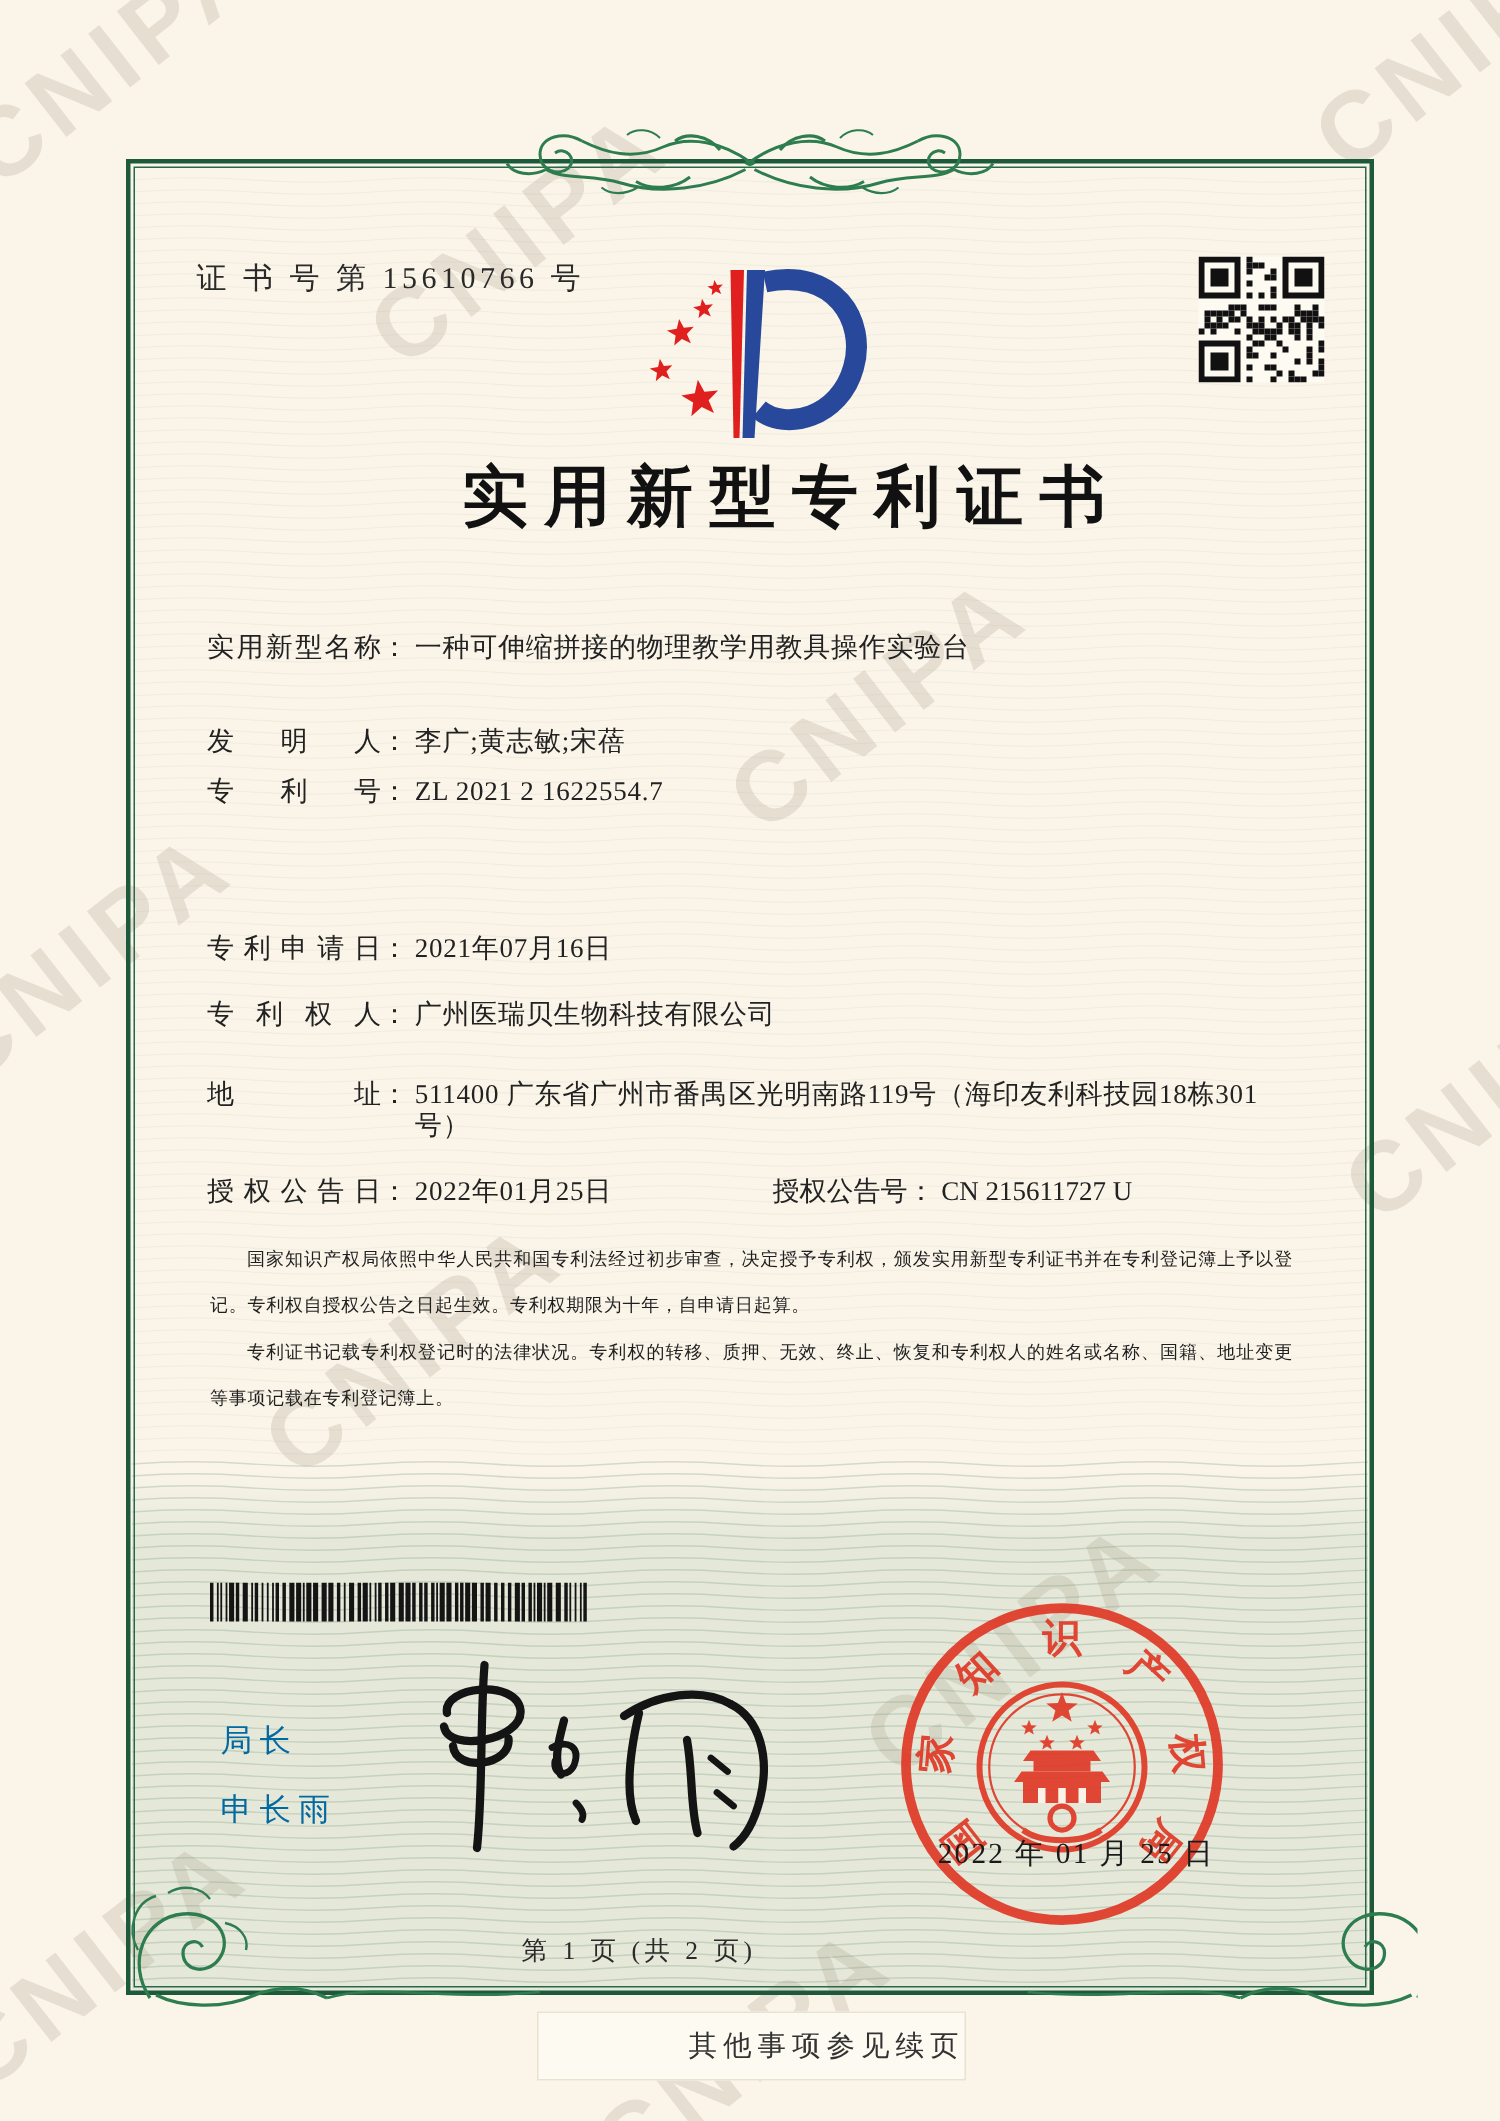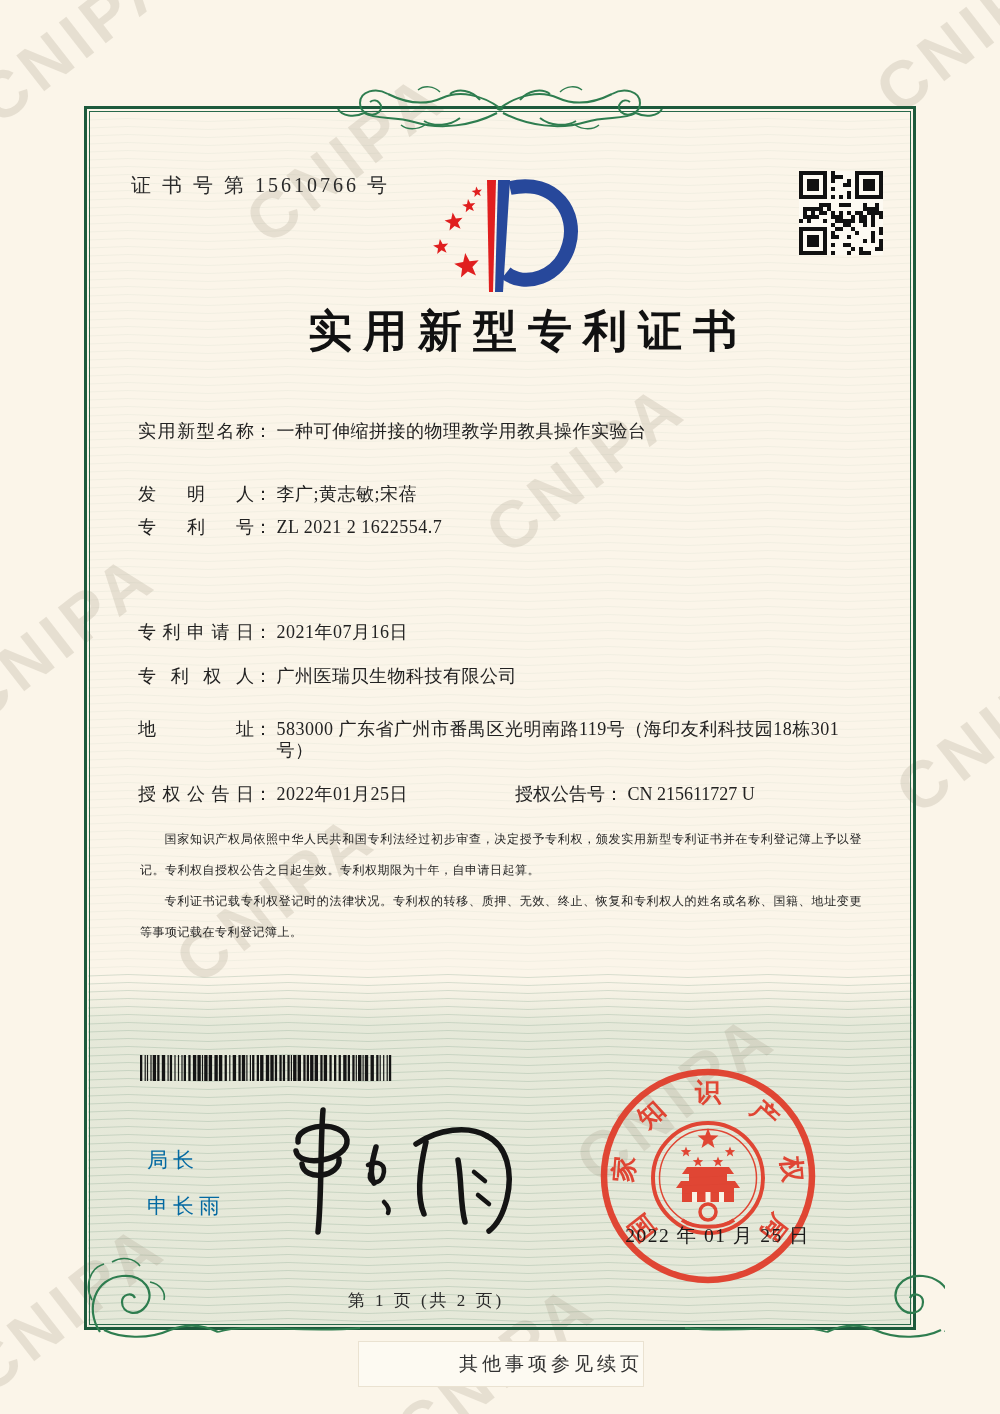--- a/index.html
+++ b/index.html
@@ -261,21 +261,21 @@
   <div class="row" style="top:622px">
     <span class="fl">专利申请日</span><span class="colon">：</span>
     <span class="fv">2021年07月16日</span>
   </div>
   <div class="row" style="top:666px">
     <span class="fl">专利权人</span><span class="colon">：</span>
     <span class="fv">广州医瑞贝生物科技有限公司</span>
   </div>
   <div class="row" style="top:719px">
     <span class="fl">地址</span><span class="colon">：</span>
-    <span class="fv">583000 广东省广州市番禺区光明南路119号（海印友利科技园18栋301号）</span>
+    <span class="fv">511400 广东省广州市番禺区光明南路119号（海印友利科技园18栋301号）</span>
   </div>
   <div class="row" style="top:784px">
     <span class="fl">授权公告日</span><span class="colon">：</span>
     <span class="fv">2022年01月25日</span>
     <span class="pair2">
       <span>授权公告号</span><span class="colon">：</span>
       <span>CN 215611727 U</span>
     </span>
   </div>
 

